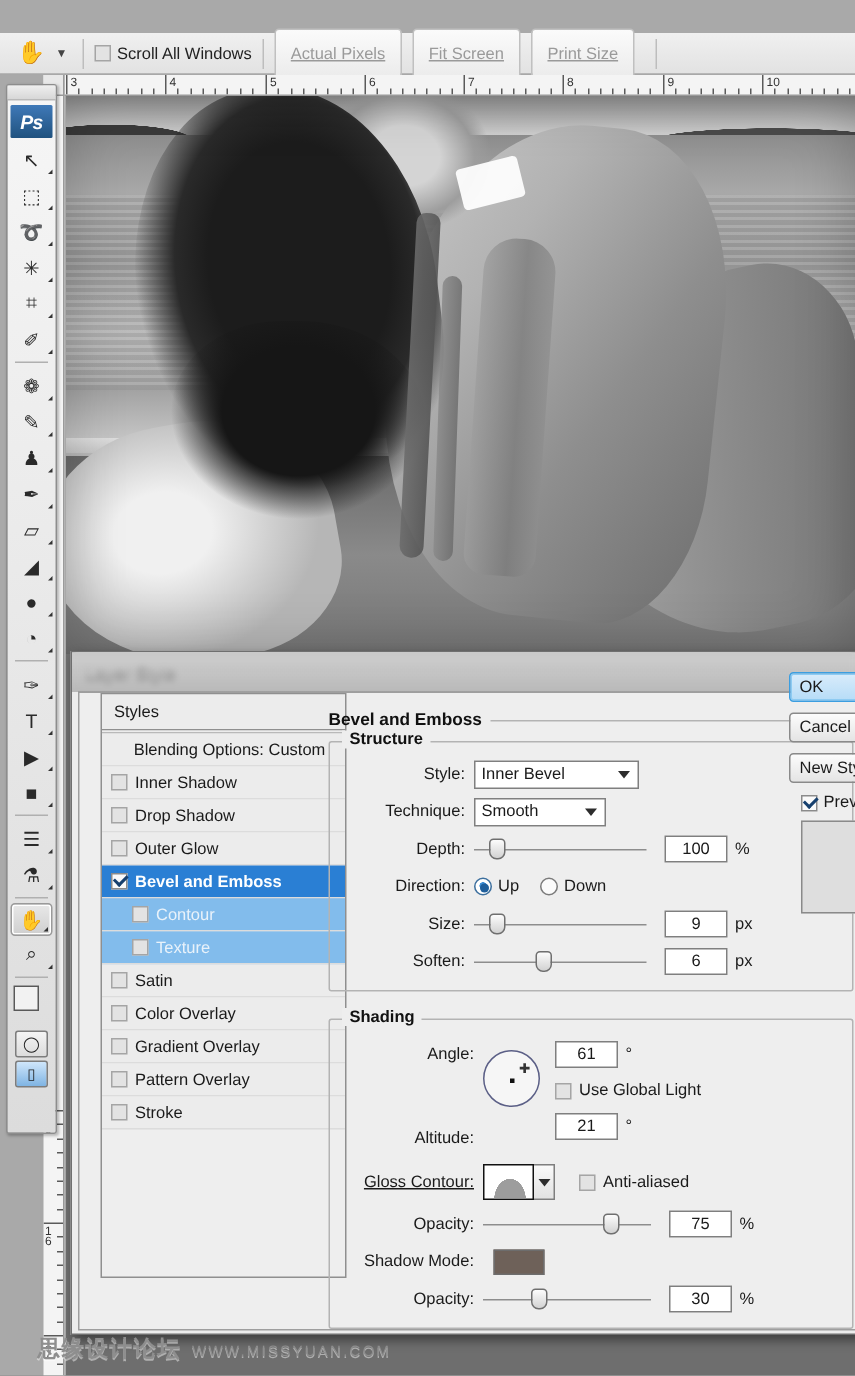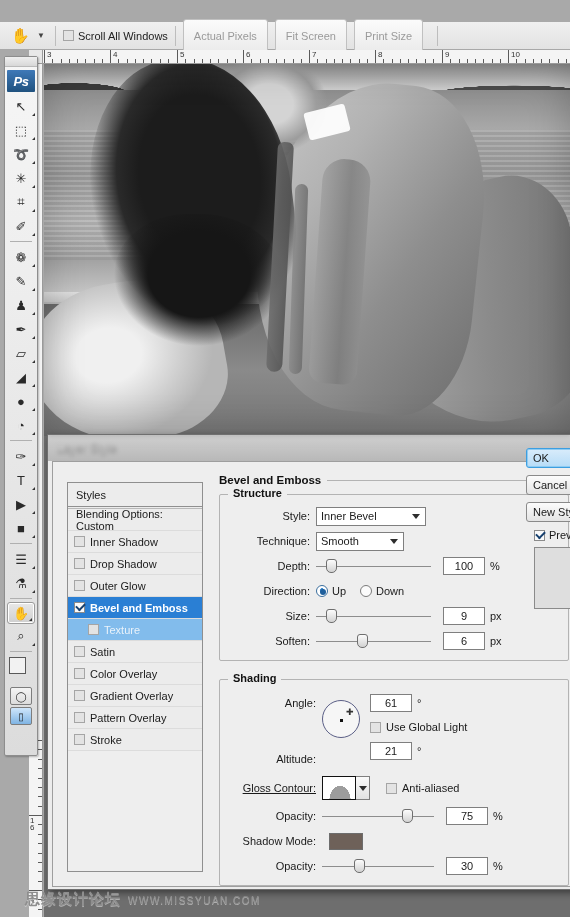--- a/index.html
+++ b/index.html
@@ -51,21 +51,21 @@
   .ck.on::after {
     content: ""; position: absolute; left: 1px; top: 0px; width: 7px; height: 4px;
     border-left: 2px solid #17406e; border-bottom: 2px solid #17406e;
     transform: rotate(-45deg);
   }
   .opt-label { font-size: 11px; color: #222; }
   .opt-btn {
     height: 32px; padding: 16px 10px; margin-right: 7px;
     background: linear-gradient(#fbfbfb, #ebebeb);
     border: 1px solid #c0c0c0; border-radius: 3px;
-    display: flex; align-items: center; font-size: 11px; color: #9a9a9a;
+    display: flex; align-items: center; font-size: 11px; color: #9a9a9a; text-decoration: underline;
   }
 
   
   #hruler {
     position: absolute; left: 43px; top: 50px; width: 527px; height: 14px;
     background: #f4f4f4; border-bottom: 1px solid #9a9a9a; overflow: hidden;
   }
   #vruler {
     position: absolute; left: 29px; top: 50px; width: 14px; height: 867px;
     background: #f4f4f4; border-right: 1px solid #9a9a9a; overflow: hidden;
@@ -249,21 +249,21 @@
     background: linear-gradient(rgba(120,120,120,.25), rgba(90,90,90,.35));
     backdrop-filter: blur(2px);
   }
   #dlg-body {
     position: absolute; left: 4px; top: 26px; width: 532px; height: 426px;
     background: #eeeeee; border: 1px solid #9e9e9e;
   }
 
   
   #styles-panel {
-    position: absolute; left: 14px; top: 20px; width: 136px; height: 390px;
+    position: absolute; left: 14px; top: 0; width: 164px; height: 390px;
     background: #eeeeee; border: 1px solid #8f8f8f;
   }
   #styles-header {
     height: 24px; display: flex; align-items: center; padding-left: 8px;
     font-size: 11px; color: #1a1a1a;
     background: #ececec; border-bottom: 1px solid #8f8f8f;
   }
   #styles-header-sep { height: 2px; background: #ececec; border-bottom: 1px solid #b9b9b9; }
   .srow {
     height: 22px; display: flex; align-items: center; padding-left: 6px; gap: 5px;
@@ -655,20 +655,24 @@
             <div class="srow">
               <span class="ck grey"></span>
               <span>Outer Glow</span>
             </div>
             <div class="srow sel">
               <span class="ck on"></span>
               <span>Bevel and Emboss</span>
             </div>
             <div class="srow sub">
               <span class="ck grey"></span>
+              <span>Contour</span>
+            </div>
+            <div class="srow sub">
+              <span class="ck grey"></span>
               <span>Texture</span>
             </div>
             <div class="srow">
               <span class="ck grey"></span>
               <span>Satin</span>
             </div>
             <div class="srow">
               <span class="ck grey"></span>
               <span>Color Overlay</span>
             </div>

